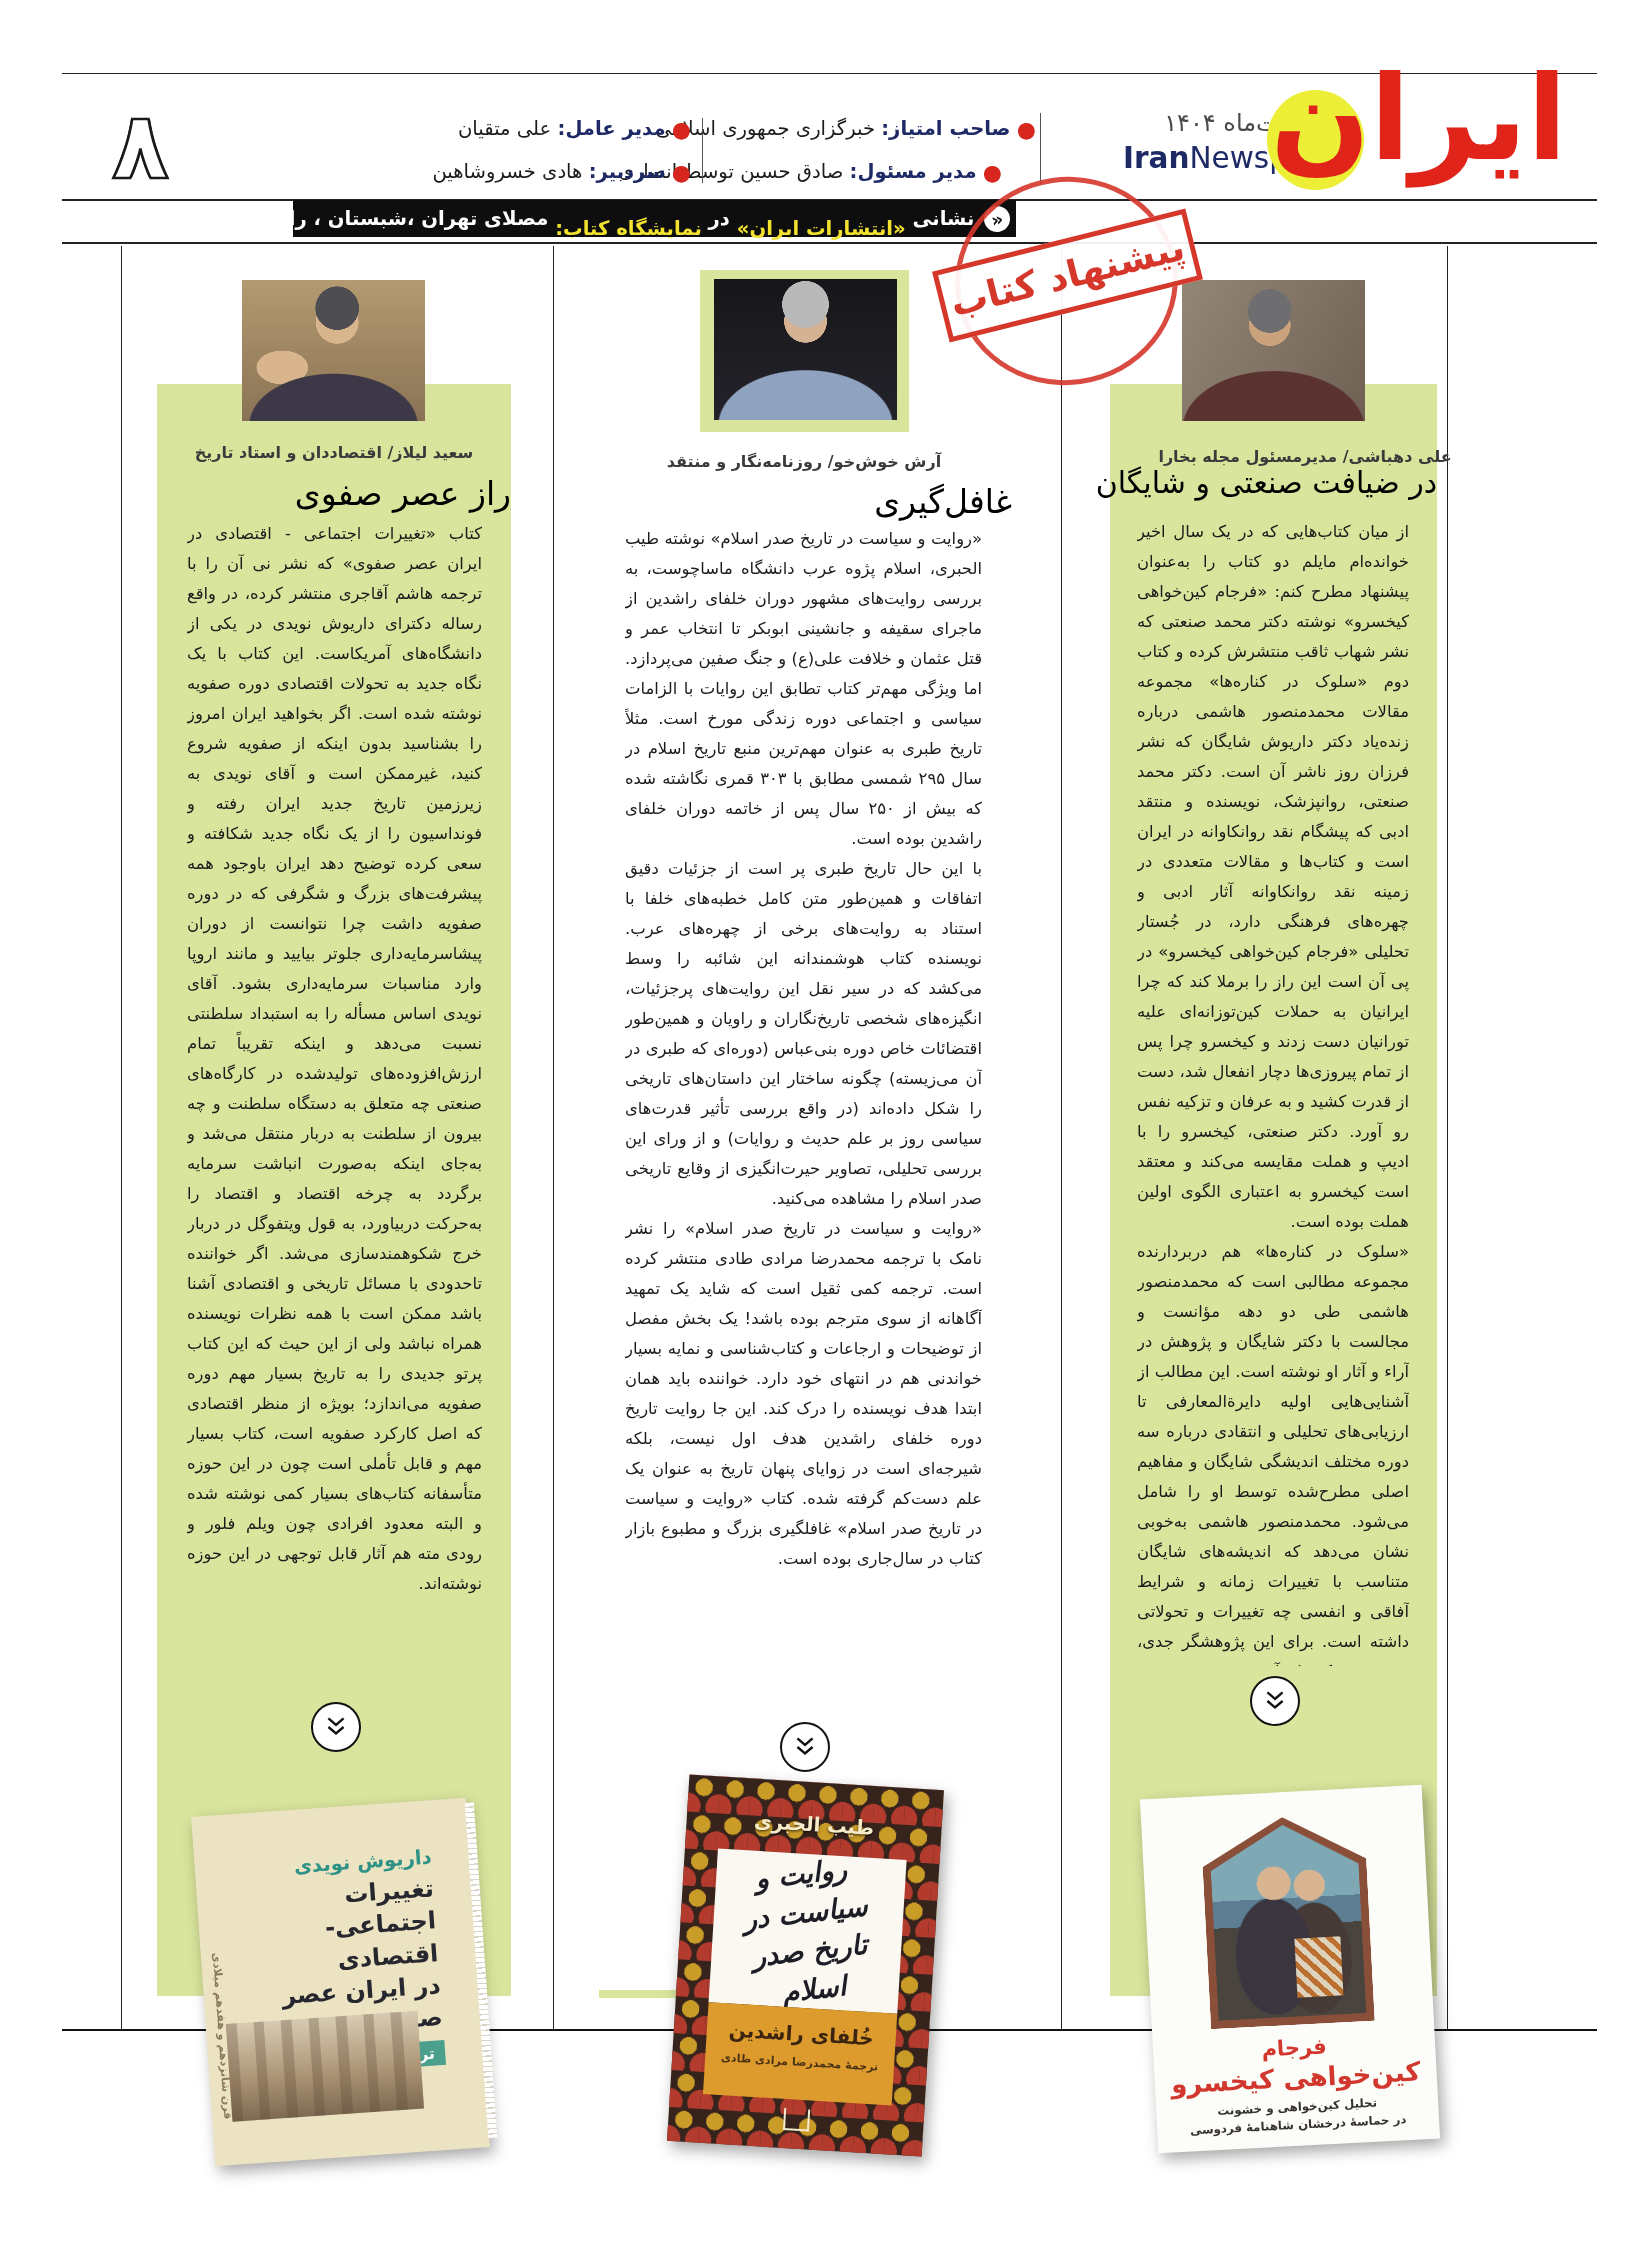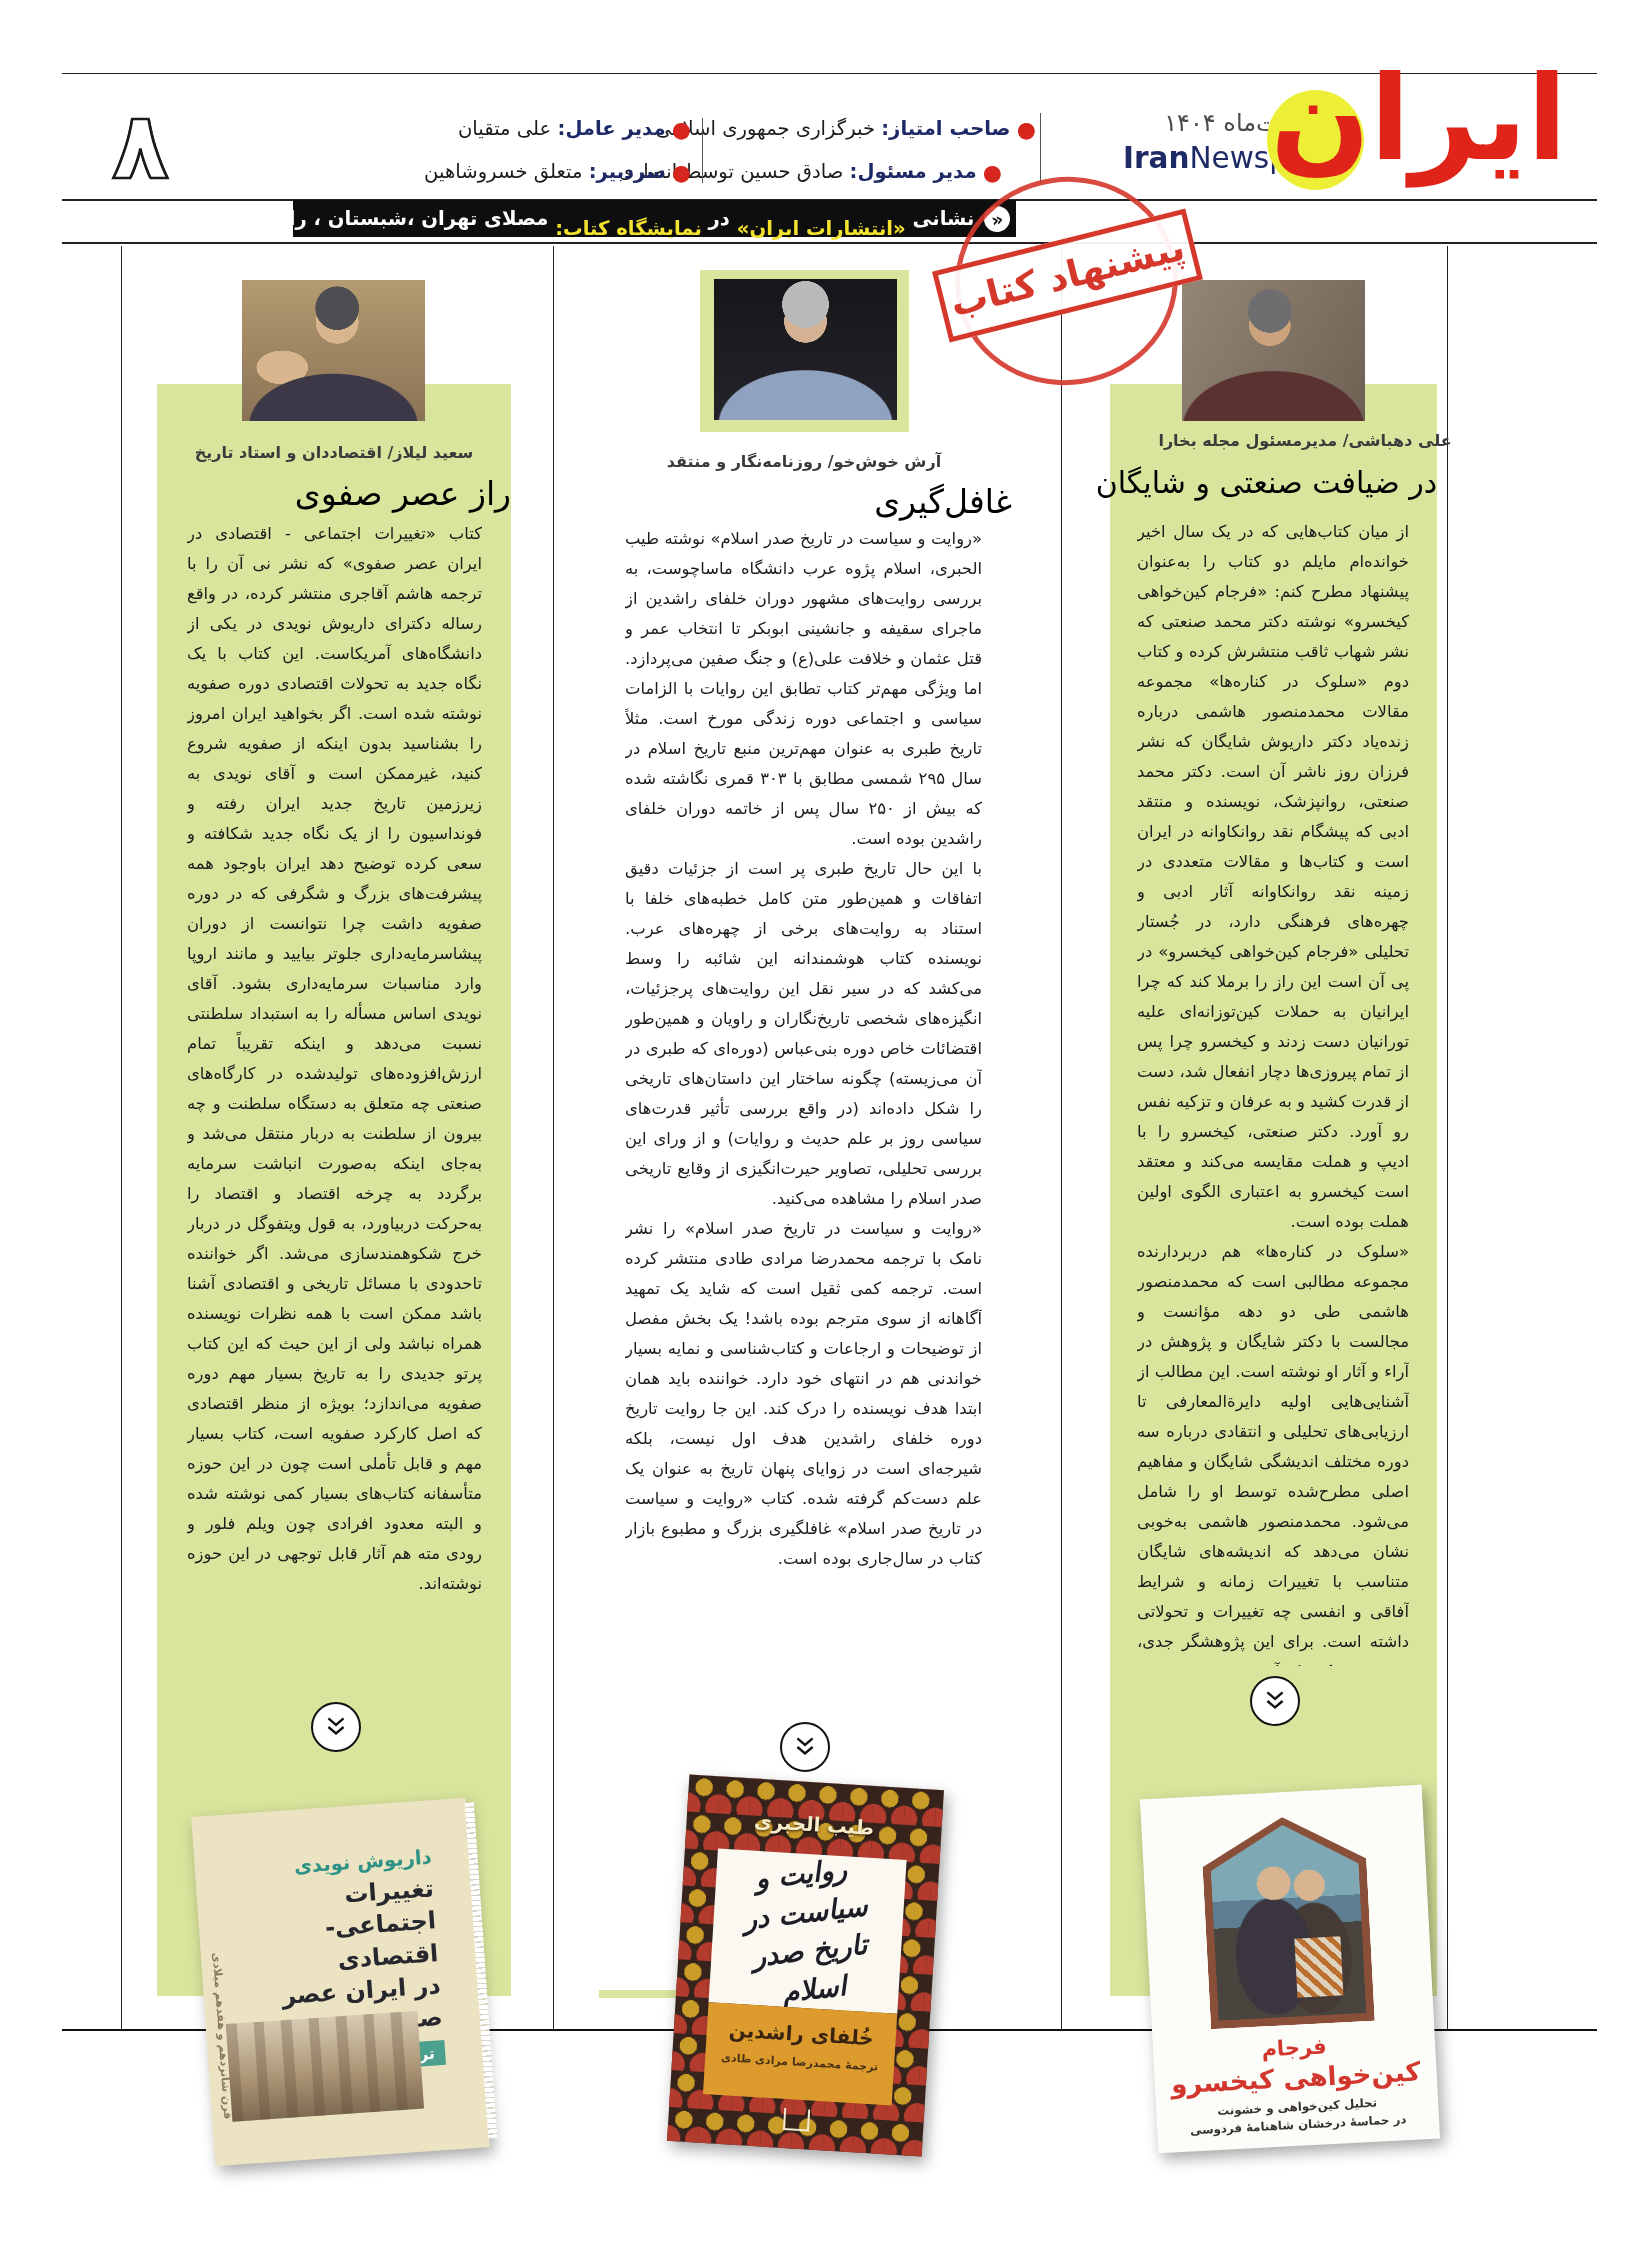--- a/index.html
+++ b/index.html
@@ -153,21 +153,21 @@
     <span class="val">صادق حسین توسط انصاری</span>
   </div>
   <div class="credit rtl" style="right:946px;top:117px;">
     <span class="dot">●</span>
     <span class="lbl">مدیر عامل:</span>
     <span class="val">علی متقیان</span>
   </div>
   <div class="credit rtl" style="right:946px;top:160px;">
     <span class="dot">●</span>
     <span class="lbl">سردبیر:</span>
-    <span class="val">متعلق خسروشاهین</span>
+    <span class="val">هادی خسروشاهین</span>
   </div>
   <div class="vr" style="left:702px;top:118px;height:65px;width:1px;background:#555;"></div>
   <div class="vr" style="left:1040px;top:113px;height:71px;width:1px;background:#555;"></div>
 
   <div class="logo-en-block">
     <div class="logo-date">اردیبهشت‌ماه ۱۴۰۴</div>
     <div class="logo-en">
       <b>Iran</b><span>Newspaper</span>
     </div>
   </div>
@@ -190,21 +190,21 @@
       </div>
   </div>
 
   <div class="vr" style="left:121px;top:246px;height:1785px;width:1px;"></div>
   <div class="vr" style="left:553px;top:246px;height:1785px;width:1px;"></div>
   <div class="vr" style="left:1061px;top:246px;height:1785px;width:1px;"></div>
   <div class="vr" style="left:1447px;top:246px;height:1785px;width:1px;"></div>
 
   <div class="green" style="left:1110px;top:384px;width:327px;height:1612px;"></div>
   <div class="photo p3" style="left:1182px;top:280px;"></div>
-  <div class="byline" style="left:1110px;top:431px;width:390px;">علی دهباشی/ مدیرمسئول مجله بخارا</div>
+  <div class="byline" style="left:1110px;top:447px;width:390px;">علی دهباشی/ مدیرمسئول مجله بخارا</div>
   <div class="coltitle" style="left:1110px;top:465px;width:327px;font-size:30px;">در ضیافت صنعتی و شایگان</div>
   <div class="body" style="left:1137px;top:517px;width:272px;max-height:1149px;">
     <p>از میان کتاب‌هایی که در یک سال اخیر خوانده‌ام مایلم دو کتاب را به‌عنوان پیشنهاد مطرح کنم: «فرجام کین‌خواهی کیخسرو» نوشته دکتر محمد صنعتی که نشر شهاب ثاقب منتشرش کرده و کتاب دوم «سلوک در کناره‌ها» مجموعه مقالات محمدمنصور هاشمی درباره زنده‌یاد دکتر داریوش شایگان که نشر فرزان روز ناشر آن است. دکتر محمد صنعتی، روانپزشک، نویسنده و منتقد ادبی که پیشگام نقد روانکاوانه در ایران است و کتاب‌ها و مقالات متعددی در زمینه نقد روانکاوانه آثار ادبی و چهره‌های فرهنگی دارد، در جُستار تحلیلی «فرجام کین‌خواهی کیخسرو» در پی آن است این راز را برملا کند که چرا ایرانیان به حملات کین‌توزانه‌ای علیه تورانیان دست زدند و کیخسرو چرا پس از تمام پیروزی‌ها دچار انفعال شد، دست از قدرت کشید و به عرفان و تزکیه نفس رو آورد. دکتر صنعتی، کیخسرو را با ادیپ و هملت مقایسه می‌کند و معتقد است کیخسرو به اعتباری الگوی اولین هملت بوده است.</p>
     <p>«سلوک در کناره‌ها» هم دربردارنده مجموعه مطالبی است که محمدمنصور هاشمی طی دو دهه مؤانست و مجالست با دکتر شایگان و پژوهش در آراء و آثار او نوشته است. این مطالب از آشنایی‌هایی اولیه دایرةالمعارفی تا ارزیابی‌های تحلیلی و انتقادی درباره سه دوره مختلف اندیشگی شایگان و مفاهیم اصلی مطرح‌شده توسط او را شامل می‌شود. محمدمنصور هاشمی به‌خوبی نشان می‌دهد که اندیشه‌های شایگان متناسب با تغییرات زمانه و شرایط آفاقی و انفسی چه تغییرات و تحولاتی داشته است. برای این پژوهشگر جدی، دقیق و کوشا آرزوی تندرستی و شادمانی و تداوم تولیدات فکری دارم.</p>
   </div>
   <div class="chev" style="left:1250px;top:1676px;">
     <svg viewBox="0 0 24 24">
         <path d="M5 4l7 6 7-6M5 12l7 6 7-6" fill="none" stroke="#111" stroke-width="2.2"></path>
       </svg>
   </div>

